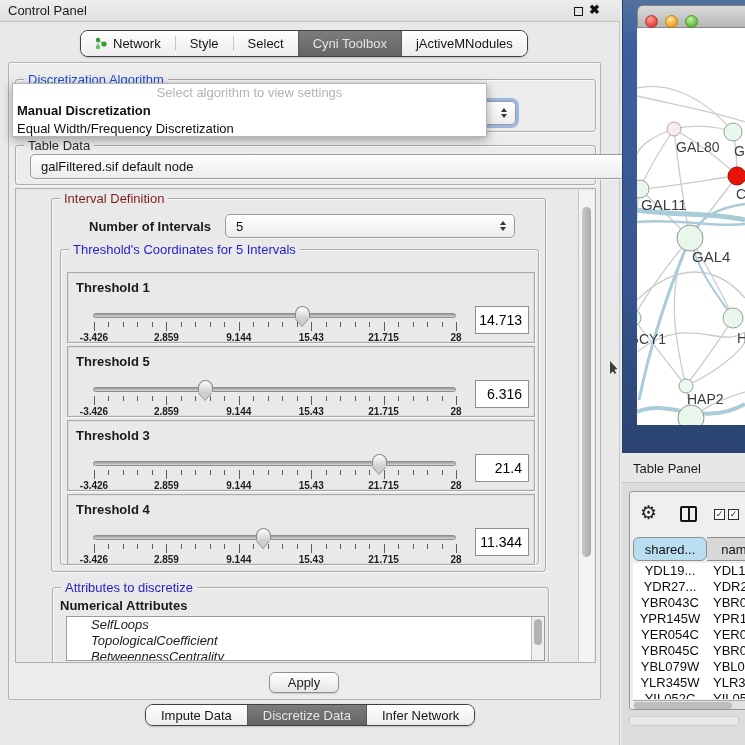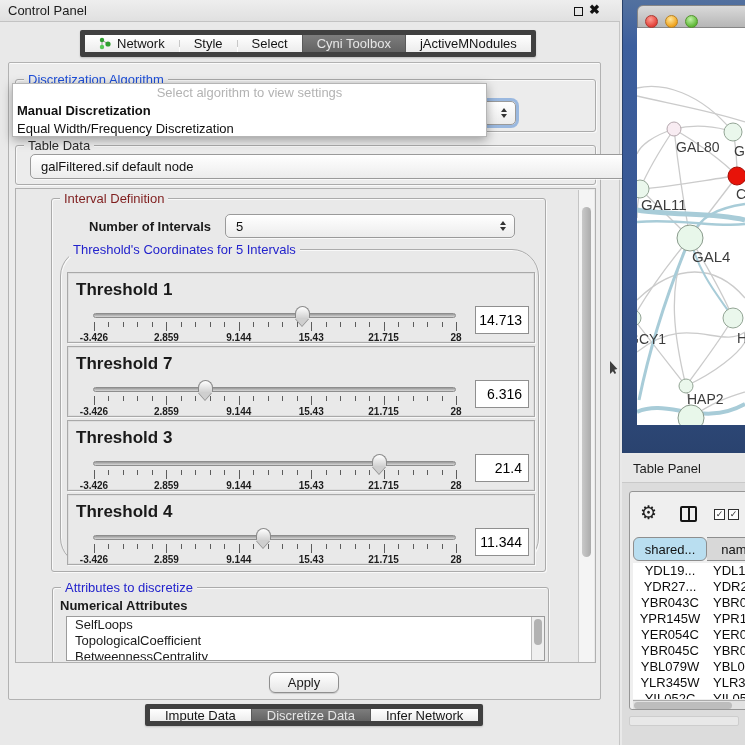--- a/index.html
+++ b/index.html
@@ -12,21 +12,21 @@
   .control-panel { position:absolute; left:0; top:0; width:620px; height:745px;
                    background:#e9e9e9; border-right:1px solid #c6c6c6; }
   .cp-titlebar { position:absolute; left:0; top:0; width:620px; height:22px;
                  background:linear-gradient(#eeeeee,#e0e0e0); border-bottom:1px solid #c3c3c3; }
   .cp-title { position:absolute; left:8px; top:3px; font-size:13px; color:#1c1c1c; }
   .float-btn { position:absolute; left:574px; top:7px; width:9px; height:9px;
                border:1.5px solid #111; background:transparent; }
   .close-btn { position:absolute; left:589px; top:2px; font-size:13px; font-weight:bold; color:#111; }
 
   .seg { position:absolute; display:flex; align-items:stretch; height:27px;
-         border:5px solid #404040; border-radius:2px; background:#fdfdfd;
+         border:1px solid #404040; border-radius:8px; background:#fdfdfd;
          overflow:hidden; box-shadow:0 1px 2px rgba(0,0,0,.18); }
   .seg .item { display:flex; align-items:center; gap:5px; padding:0 14px; font-size:13px;
                color:#141414; background:linear-gradient(#ffffff,#ececec); white-space:nowrap; }
   .seg .item.sel { background:linear-gradient(#7d7d7d,#636363); color:#e6e6e6;
                    border-left:1px solid #5a5a5a; border-right:1px solid #5a5a5a; }
   .seg .sep { width:1px; background:#c8c8c8; margin:5px 0; }
   .cp-tabs { left:80px; top:30px; }
   .bottom-tabs { left:145px; top:704px; height:22px; }
   .bottom-tabs .item { padding:0 15px;justify-content:flex-end; }
 
@@ -67,21 +67,21 @@
                 background:#e9e9e9; border:1px solid #b0b0b0; overflow:hidden; }
   .vscroll { position:absolute; right:1px; top:1px; width:16px; height:473px;
              background:#f4f4f4; border-left:1px solid #c4c4c4; }
   .vscroll .thumb-v { position:absolute; left:3px; top:17px; width:9px; height:350px;
                       background:linear-gradient(90deg,#c9c9c9,#ababab); border-radius:5px; }
 
   .noi-label { position:absolute; left:37px; top:20px; font-weight:700; font-size:13px; }
 
   .thr-panel { position:absolute; left:6px; width:468px; height:71px; background:#e9e9e9;
                border:1px solid #a9a9a9; box-shadow:inset 0 0 0 1px #dedede, 1px 1px 0 #f7f7f7; }
-  .thr-label { position:absolute; left:8px; top:7px; font-weight:700; font-size:17px; }
+  .thr-label { position:absolute; left:8px; top:7px; font-weight:700; font-size:13px; }
   .track { position:absolute; left:25px; top:40px; width:363px; height:5px; border-radius:3px;
            background:linear-gradient(#989898,#d8d8d8); border:1px solid #8d8d8d; }
   .thumb { position:absolute; top:33px; width:15px; height:12px; margin-left:-8px;
            background:linear-gradient(#ffffff,#d2d2d2); border:1px solid #8a8a8a;
            border-bottom:none; border-radius:8px 8px 1px 1px; }
   .thumb::after { content:""; position:absolute; left:-1px; top:11px; width:0; height:0;
                   border-left:7.5px solid transparent; border-right:7.5px solid transparent;
                   border-top:8px solid #cfcfcf;
                   filter:drop-shadow(0 1px 0 #8a8a8a); }
   .tick { position:absolute; top:49px; width:1px; background:#5c5c5c; }
@@ -89,21 +89,21 @@
   .tick.major { height:9px; }
   .tlabel { position:absolute; top:59px; font-size:10px; font-weight:700; color:#1d1d1d;
             transform:translateX(-50%); white-space:nowrap; }
   .thr-val { position:absolute; left:407px; top:33px; width:54px; height:28px; background:#fff;
              border:1px solid #8f8f8f; font-size:14px; text-align:right; line-height:26px;
              padding-right:6px; color:#000; }
 
   .numattr-label { position:absolute; left:7px; top:10px; font-weight:700; font-size:13px; }
   .attr-list { position:absolute; left:13px; top:28px; width:479px; height:45px; background:#fff;
                border:1px solid #9b9b9b; overflow:hidden; }
-  .attr-item { height:16px; line-height:16px; padding-left:8px; font-size:13px; white-space:nowrap; }
+  .attr-item { height:16px; line-height:16px; padding-left:24px; font-size:13px; white-space:nowrap;font-style:italic; }
   .attr-scroll { position:absolute; right:0; top:0; width:13px; height:100%;
                  background:#efefef; border-left:1px solid #bbb; }
   .attr-scroll .thumb-v2 { position:absolute; left:2px; top:2px; width:8px; height:26px;
                            background:#b2b2b2; border-radius:4px; }
 
   .apply-btn { position:absolute; left:260px; top:609px; width:70px; height:21px;
                background:linear-gradient(#ffffff,#e6e6e6); border:1px solid #8f8f8f;
                border-radius:6px; font-size:13px; text-align:center; line-height:19px;
                box-shadow:0 1px 1px rgba(0,0,0,.15); }
 
@@ -225,21 +225,21 @@
 
           <span class="noi-label">Number of Intervals</span>
           <div class="combo" style="left:173px; top:15px; width:290px; height:24px;">
             <span>5</span>
             <span class="combo-arrows">
                 <i class="up"></i>
                 <i class="dn"></i>
               </span>
           </div>
 
-          <div class="grp" style="left:8px; top:50px; width:479px; height:316px; background:#e9e9e9;border-radius:27px;">
+          <div class="grp" style="left:8px; top:50px; width:479px; height:316px; background:#e9e9e9;">
             <span class="gtitle blue on-scroll">Threshold's Coordinates for 5 Intervals</span>
             <div id="thrPanels">
                 <div class="thr-panel" style="top: 22px;">
                   <div class="thr-label">Threshold 1</div>
                   <div class="track"></div>
                   <div class="thumb" style="left: 234.523px;"></div>
                   <div class="tick major" style="left: 26px;"></div>
                   <div class="tick minor" style="left: 40.48px;"></div>
                   <div class="tick minor" style="left: 54.96px;"></div>
                   <div class="tick minor" style="left: 69.44px;"></div>
@@ -267,21 +267,21 @@
                   <div class="tick major" style="left: 388px;"></div>
                   <div class="tlabel" style="left: 26px;">-3.426</div>
                   <div class="tlabel" style="left: 98.4px;">2.859</div>
                   <div class="tlabel" style="left: 170.8px;">9.144</div>
                   <div class="tlabel" style="left: 243.2px;">15.43</div>
                   <div class="tlabel" style="left: 315.6px;">21.715</div>
                   <div class="tlabel" style="left: 388px;">28</div>
                   <div class="thr-val">14.713</div>
                 </div>
                 <div class="thr-panel" style="top: 96px;">
-                  <div class="thr-label">Threshold 7</div>
+                  <div class="thr-label">Threshold 5</div>
                   <div class="track"></div>
                   <div class="thumb" style="left: 137.529px;"></div>
                   <div class="tick major" style="left: 26px;"></div>
                   <div class="tick minor" style="left: 40.48px;"></div>
                   <div class="tick minor" style="left: 54.96px;"></div>
                   <div class="tick minor" style="left: 69.44px;"></div>
                   <div class="tick minor" style="left: 83.92px;"></div>
                   <div class="tick major" style="left: 98.4px;"></div>
                   <div class="tick minor" style="left: 112.88px;"></div>
                   <div class="tick minor" style="left: 127.36px;"></div>

